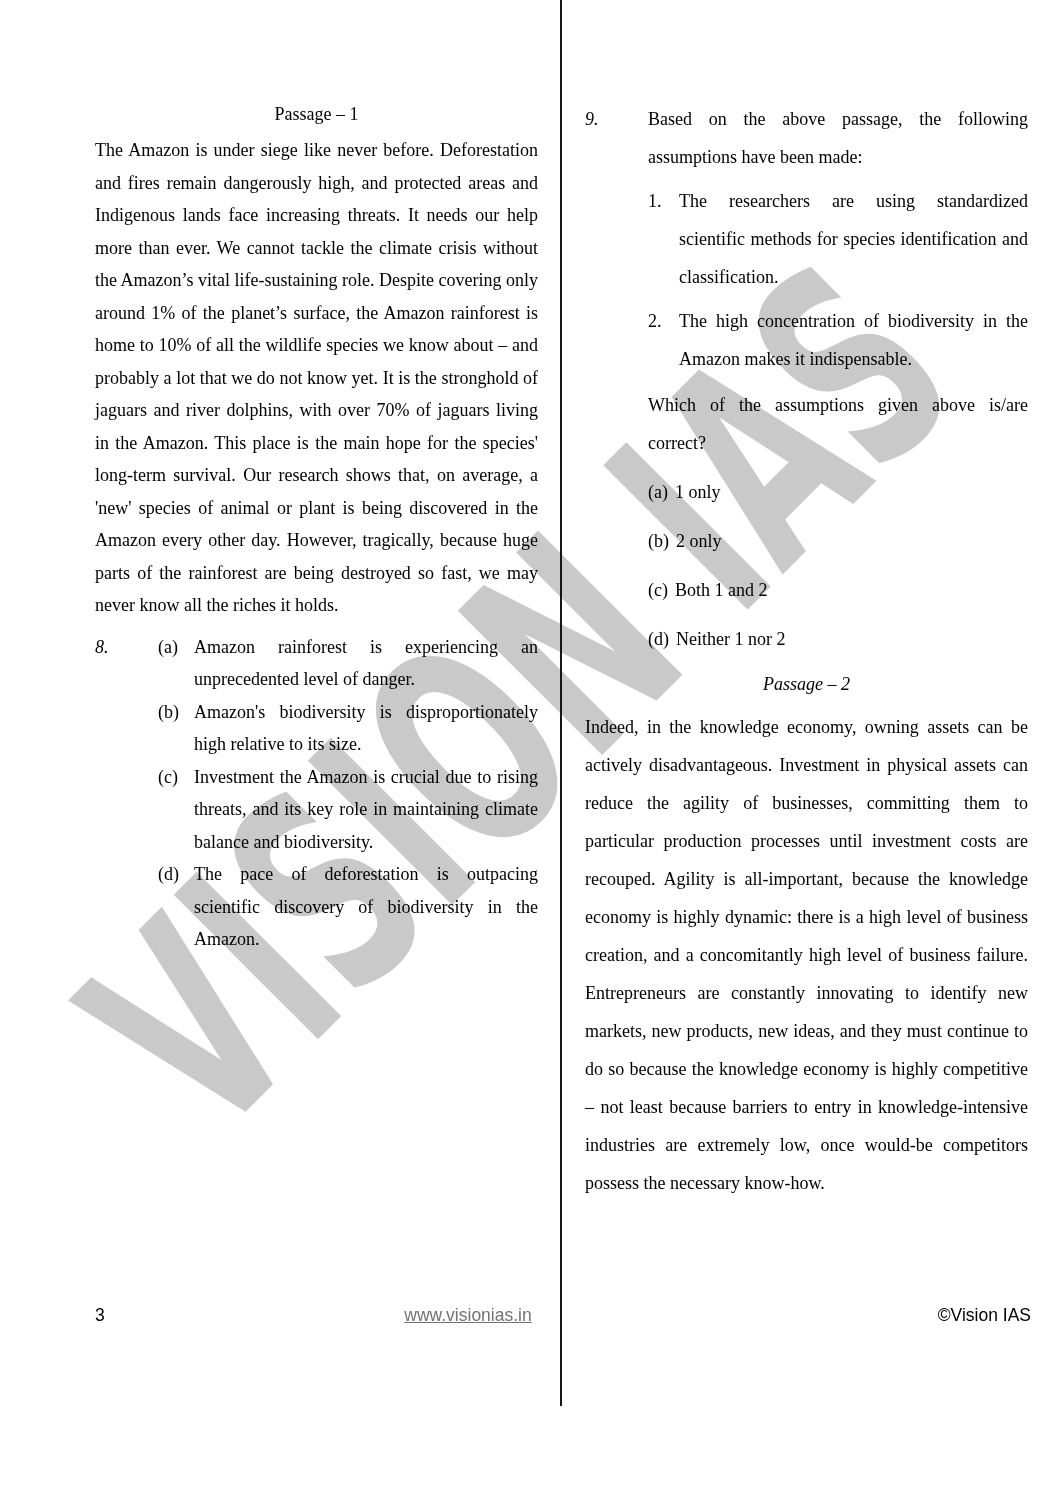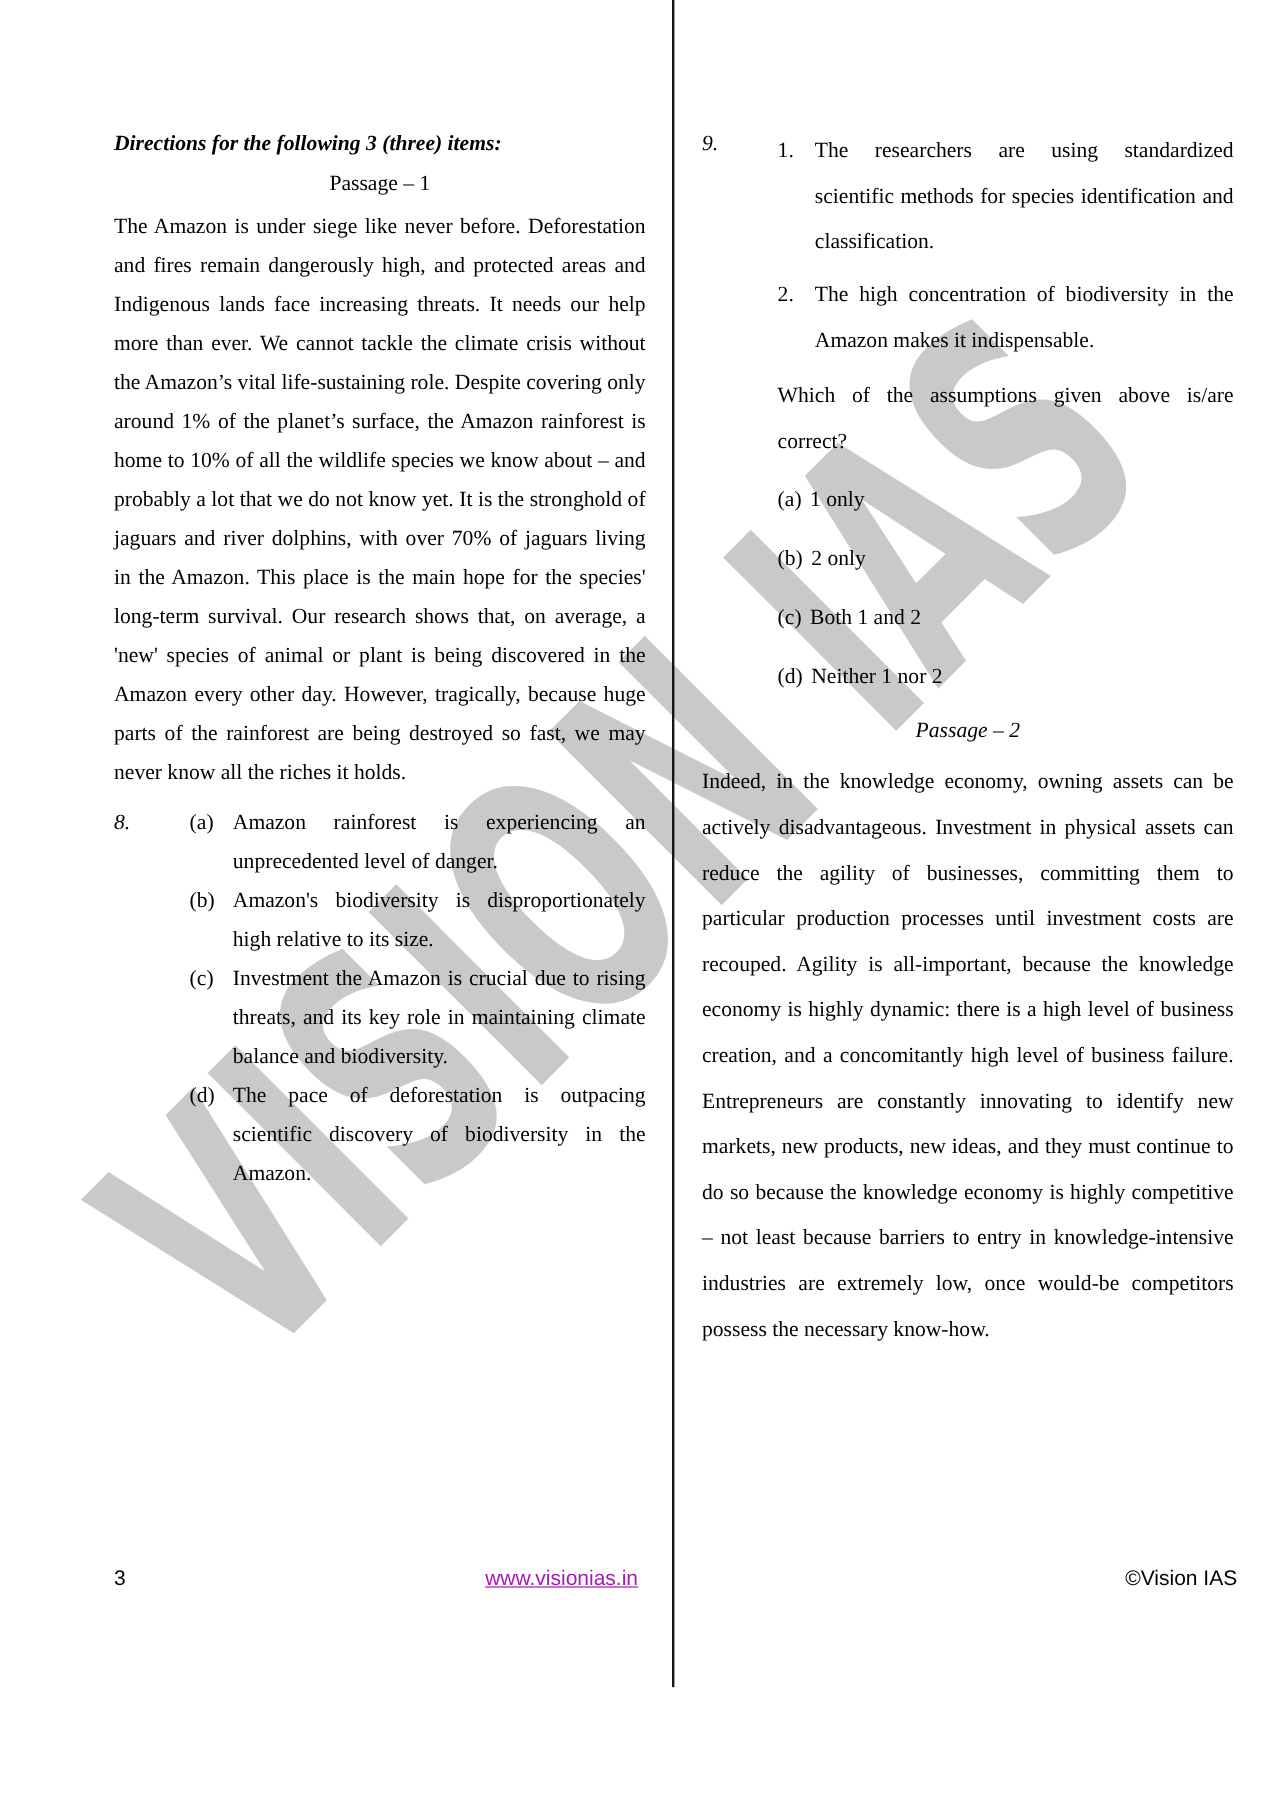--- a/index.html
+++ b/index.html
@@ -48,33 +48,32 @@
   .q9opt { margin-top:11px; text-align:left; }
   .q9opt .om { margin-right:7px; }
   .p2-title { font-style:italic; text-align:center; line-height:38px; margin-top:7px; }
 
   .footer {
     position:absolute; z-index:2; top:1305px;
     font-family:"Liberation Sans", sans-serif; font-size:17.5px; color:#000;
   }
   .f-num  { left:95px; }
   .f-link { left:398px; width:140px; text-align:center; }
-  .f-link a { color:#a21caf; text-decoration:underline; cursor:pointer; }
+  .f-link a { color:#737373; text-decoration:underline; cursor:pointer; }
   .f-copy { left:918px; width:113px; text-align:right; }
 </style>
 </head>
 <body>
 
 <div class="page">
 
   <div class="watermark">VISION IAS</div>
   <div class="divider"></div>
 
   <div class="col col-left">
-    <div class="dir-head">Directions for the following 3 (three) items:</div>
 
     <div class="p-title">Passage – 1</div>
     <div class="passage1">The Amazon is under siege like never before. Deforestation and fires remain dangerously high, and protected areas and Indigenous lands face increasing threats. It needs our help more than ever. We cannot tackle the climate crisis without the Amazon’s vital life-sustaining role. Despite covering only around 1% of the planet’s surface, the Amazon rainforest is home to 10% of all the wildlife species we know about – and probably a lot that we do not know yet. It is the stronghold of jaguars and river dolphins, with over 70% of jaguars living in the Amazon. This place is the main hope for the species' long-term survival. Our research shows that, on average, a 'new' species of animal or plant is being discovered in the Amazon every other day. However, tragically, because huge parts of the rainforest are being destroyed so fast, we may never know all the riches it holds.</div>
 
     <div class="q lh-s">
       <div class="qnum">8.</div>
       <div class="qbody">
         <div class="opt">
           <div class="om">(a)</div>
           <div class="ot">Amazon rainforest is experiencing an unprecedented level of danger.</div>
@@ -92,20 +91,21 @@
           <div class="ot">The pace of deforestation is outpacing scientific discovery of biodiversity in the Amazon.</div>
         </div>
       </div>
     </div>
   </div>
 
   <div class="col col-right">
     <div class="q lh-l" style="margin-top:0;">
       <div class="qnum">9.</div>
       <div class="qbody">
+        <div>Based on the above passage, the following assumptions have been made:</div>
         <div class="assump">
           <div class="om">1.</div>
           <div class="ot">The researchers are using standardized scientific methods for species identification and classification.</div>
         </div>
         <div class="assump">
           <div class="om">2.</div>
           <div class="ot">The high concentration of biodiversity in the Amazon makes it indispensable.</div>
         </div>
         <div class="subq">Which of the assumptions given above is/are correct?</div>
         <div class="q9opt"><span class="om">(a)</span><span>1 only</span></div>

